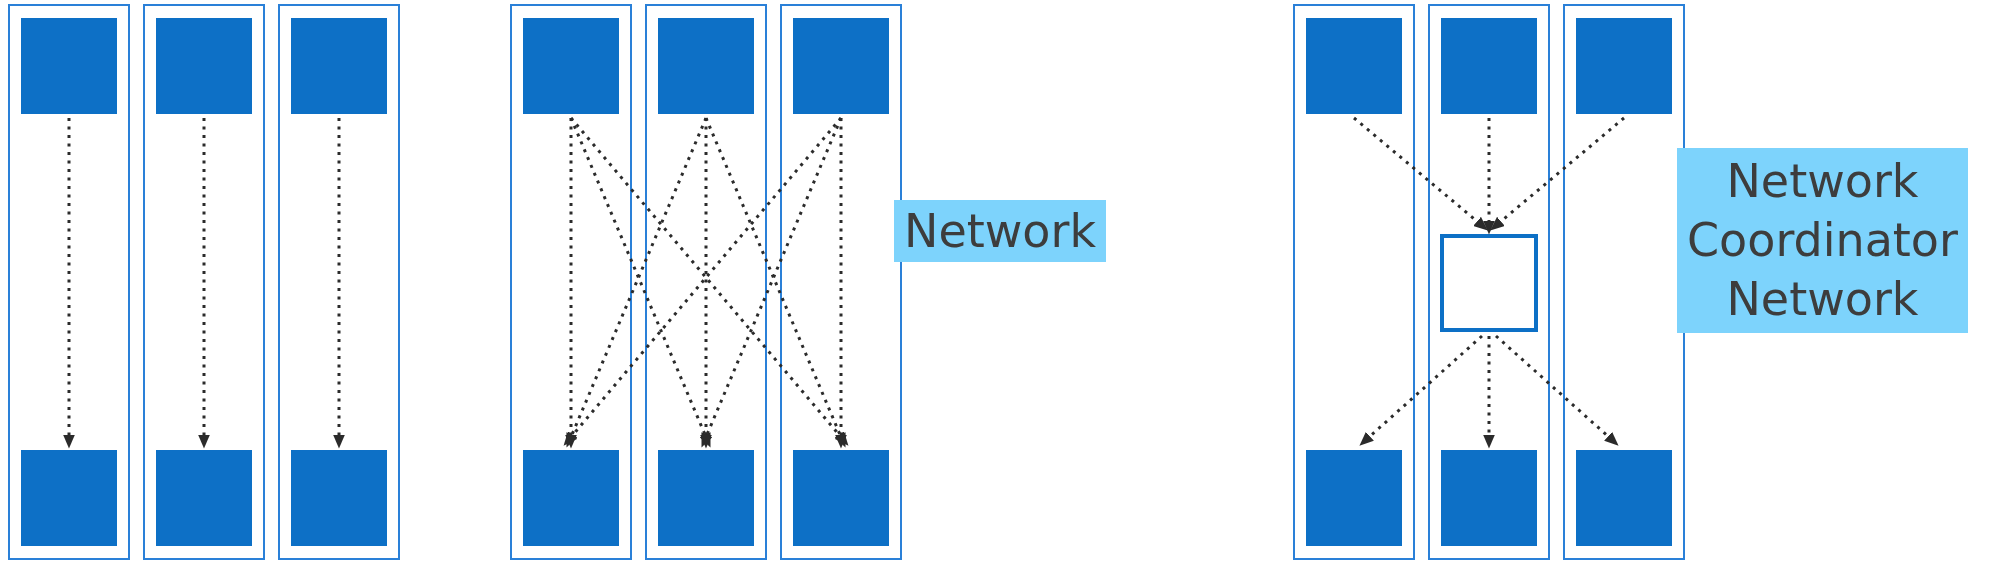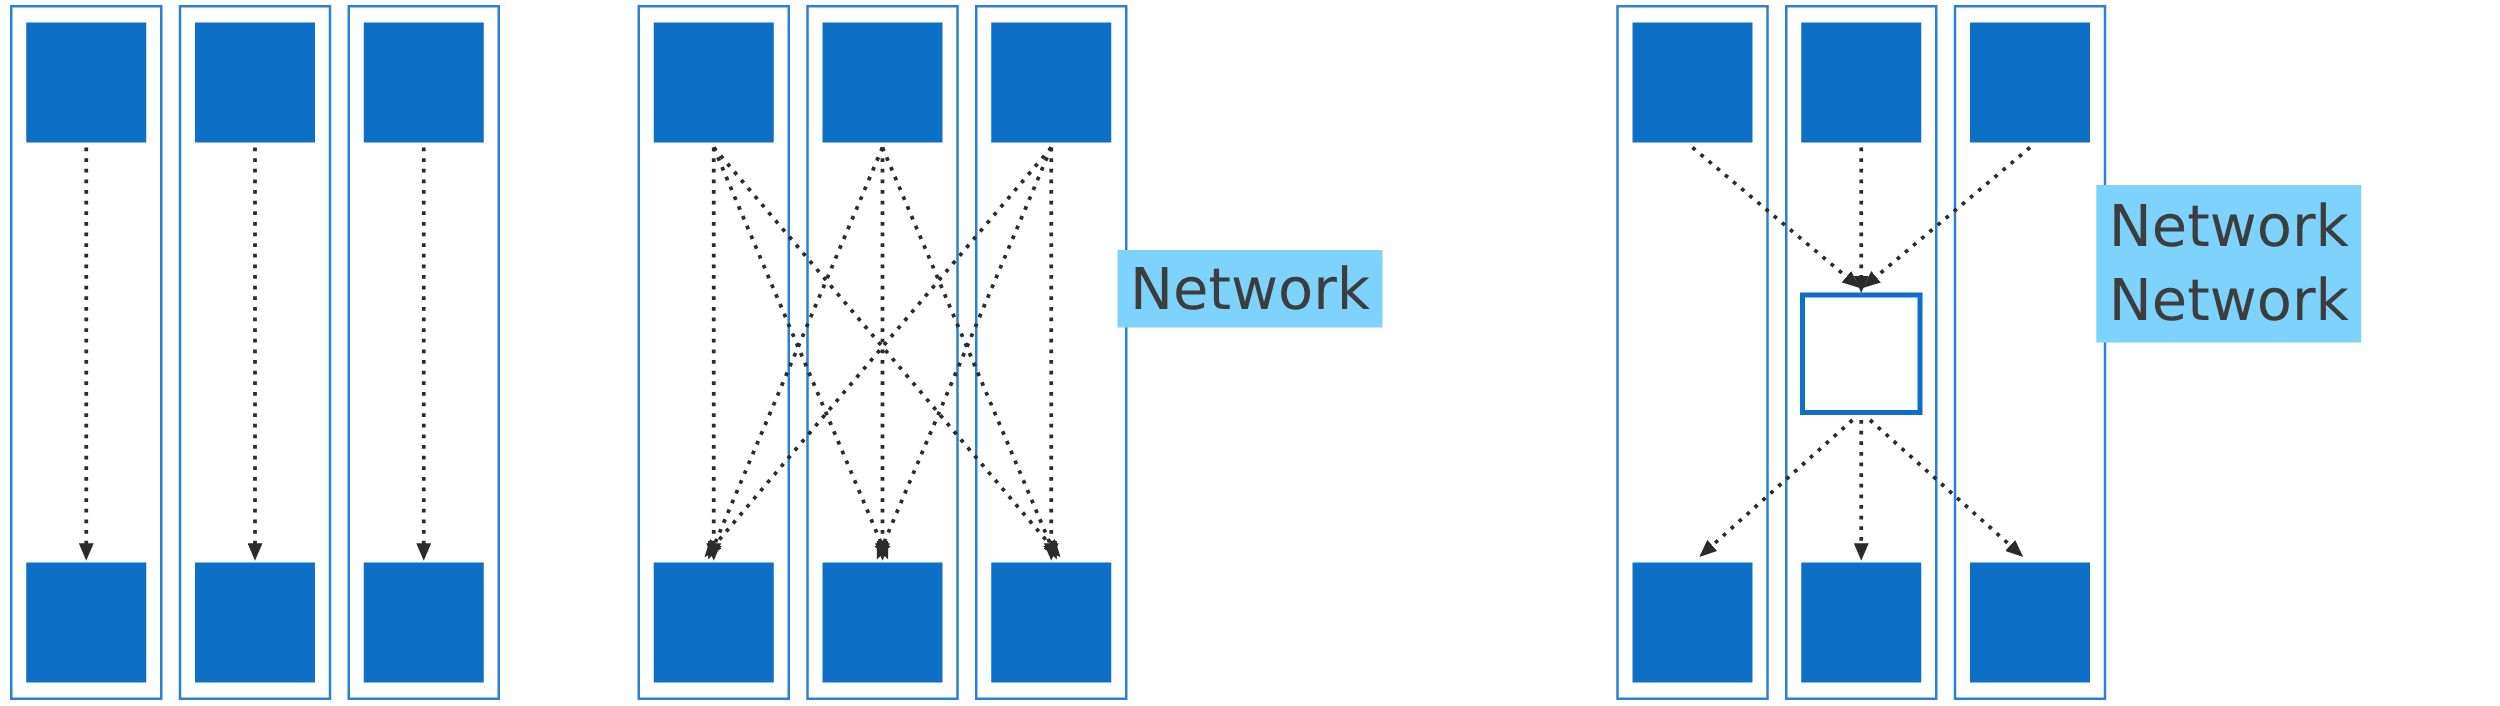--- a/index.html
+++ b/index.html
@@ -126,16 +126,17 @@
     <line class="al" x1="1496" y1="336" x2="1610" y2="438" marker-end="url(#ah)"></line>
   </svg>
 
 
   <div class="label single" style="left:894px">
     <span>Network</span>
   </div>
 
   <div class="label multi" style="left:1677px">
     <div>Network</div>
+    <div>Coordinator</div>
     <div>Network</div>
   </div>
 
 </div>
 
 </body></html>

